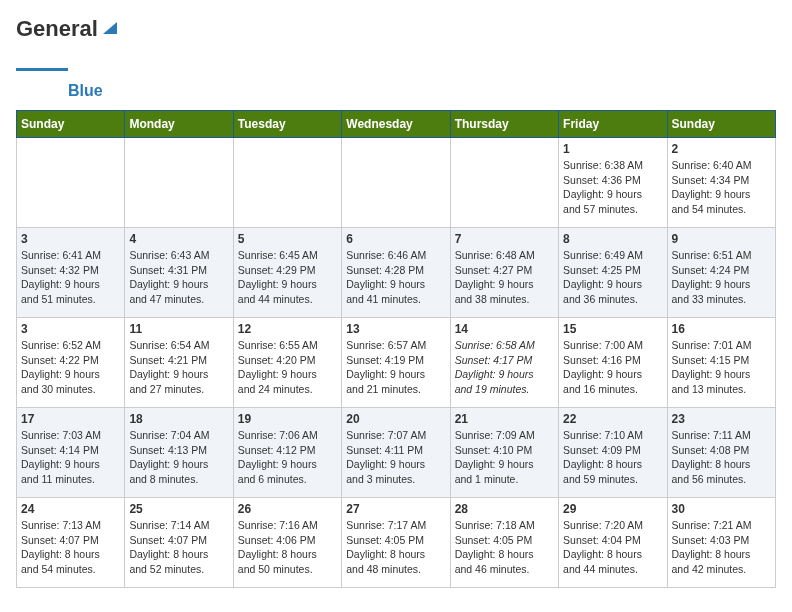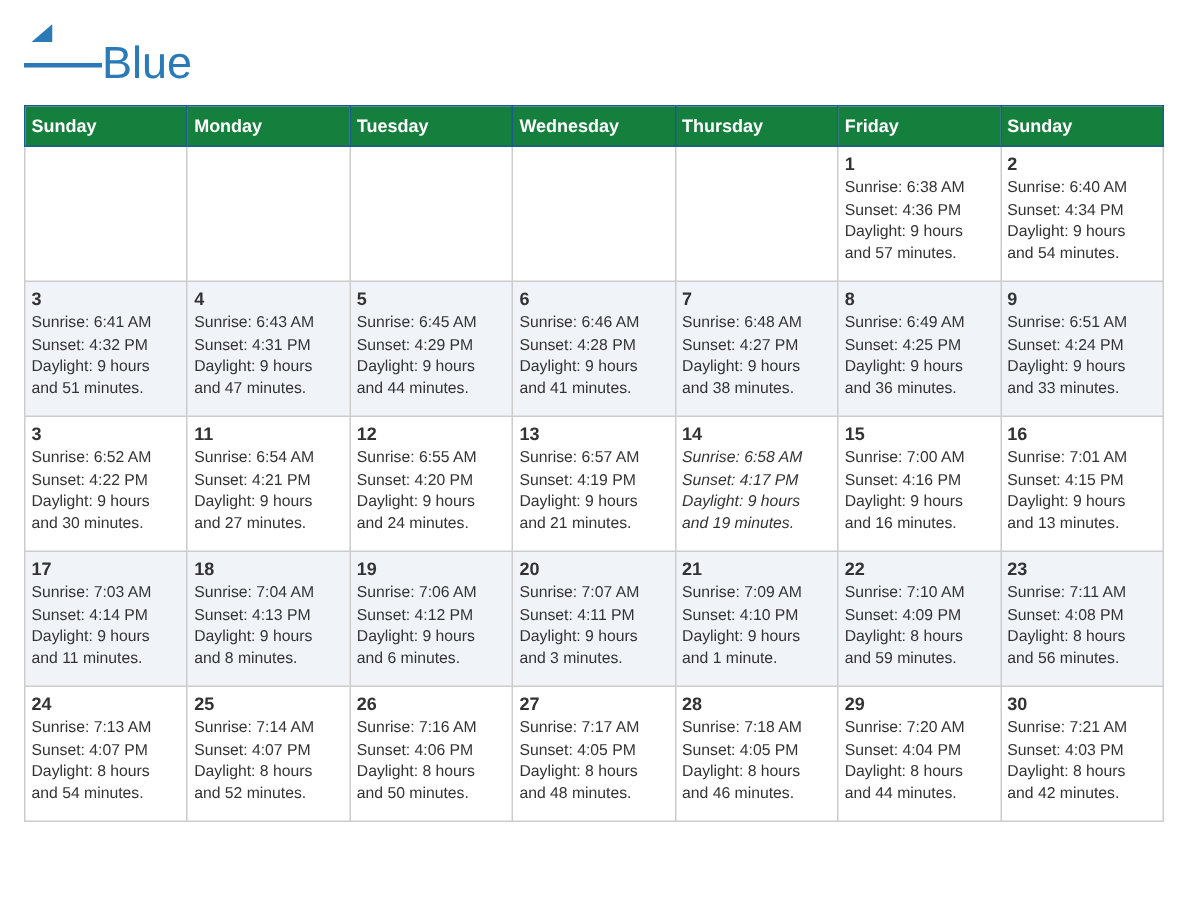--- a/index.html
+++ b/index.html
@@ -32,21 +32,21 @@
     .location-subtitle {
       font-size: 15px;
       color: #555;
     }
     table {
       width: 100%;
       border-collapse: collapse;
       table-layout: fixed;
     }
     thead th {
-      background: #15803d;
+      background: #4d7c0f;
       color: #fff;
       font-size: 12px;
       font-weight: bold;
       padding: 6px 4px;
       text-align: left;
       border: 1px solid #1a5a90;
     }
     tbody td {
       vertical-align: top;
       border: 1px solid #ccc;
@@ -73,27 +73,28 @@
     .empty-cell {
       background: #f9f9f9;
     }
   </style>
 </head>
 <body>
 
 <div class="header-section">
   <div class="logo">
     <div style="display:flex;align-items:center;">
+      <span style="font-size:22px;font-weight:bold;color:#333;">General</span>
       <svg width="18" height="18" viewBox="0 0 18 18" style="margin-left:1px;margin-top:-4px;">
         <polygon points="4,16 18,4 18,16" fill="#2a7ab8"></polygon>
       </svg>
     </div>
     <div style="display:flex;align-items:center;margin-top:-4px;">
       <div style="width:52px;height:3px;background:#2a7ab8;"></div>
-      <span style="font-size:30px;font-weight:normal;color:#2a7ab8;margin-left:0px;">Blue</span>
+      <span style="font-size:16px;font-weight:bold;color:#2a7ab8;margin-left:0px;margin-top:44px;">Blue</span>
     </div>
   </div>
   <div class="title-section">
     <div class="month-title"></div>
     <div class="location-subtitle"></div>
   </div>
 </div>
 
 <table>
   <thead>

